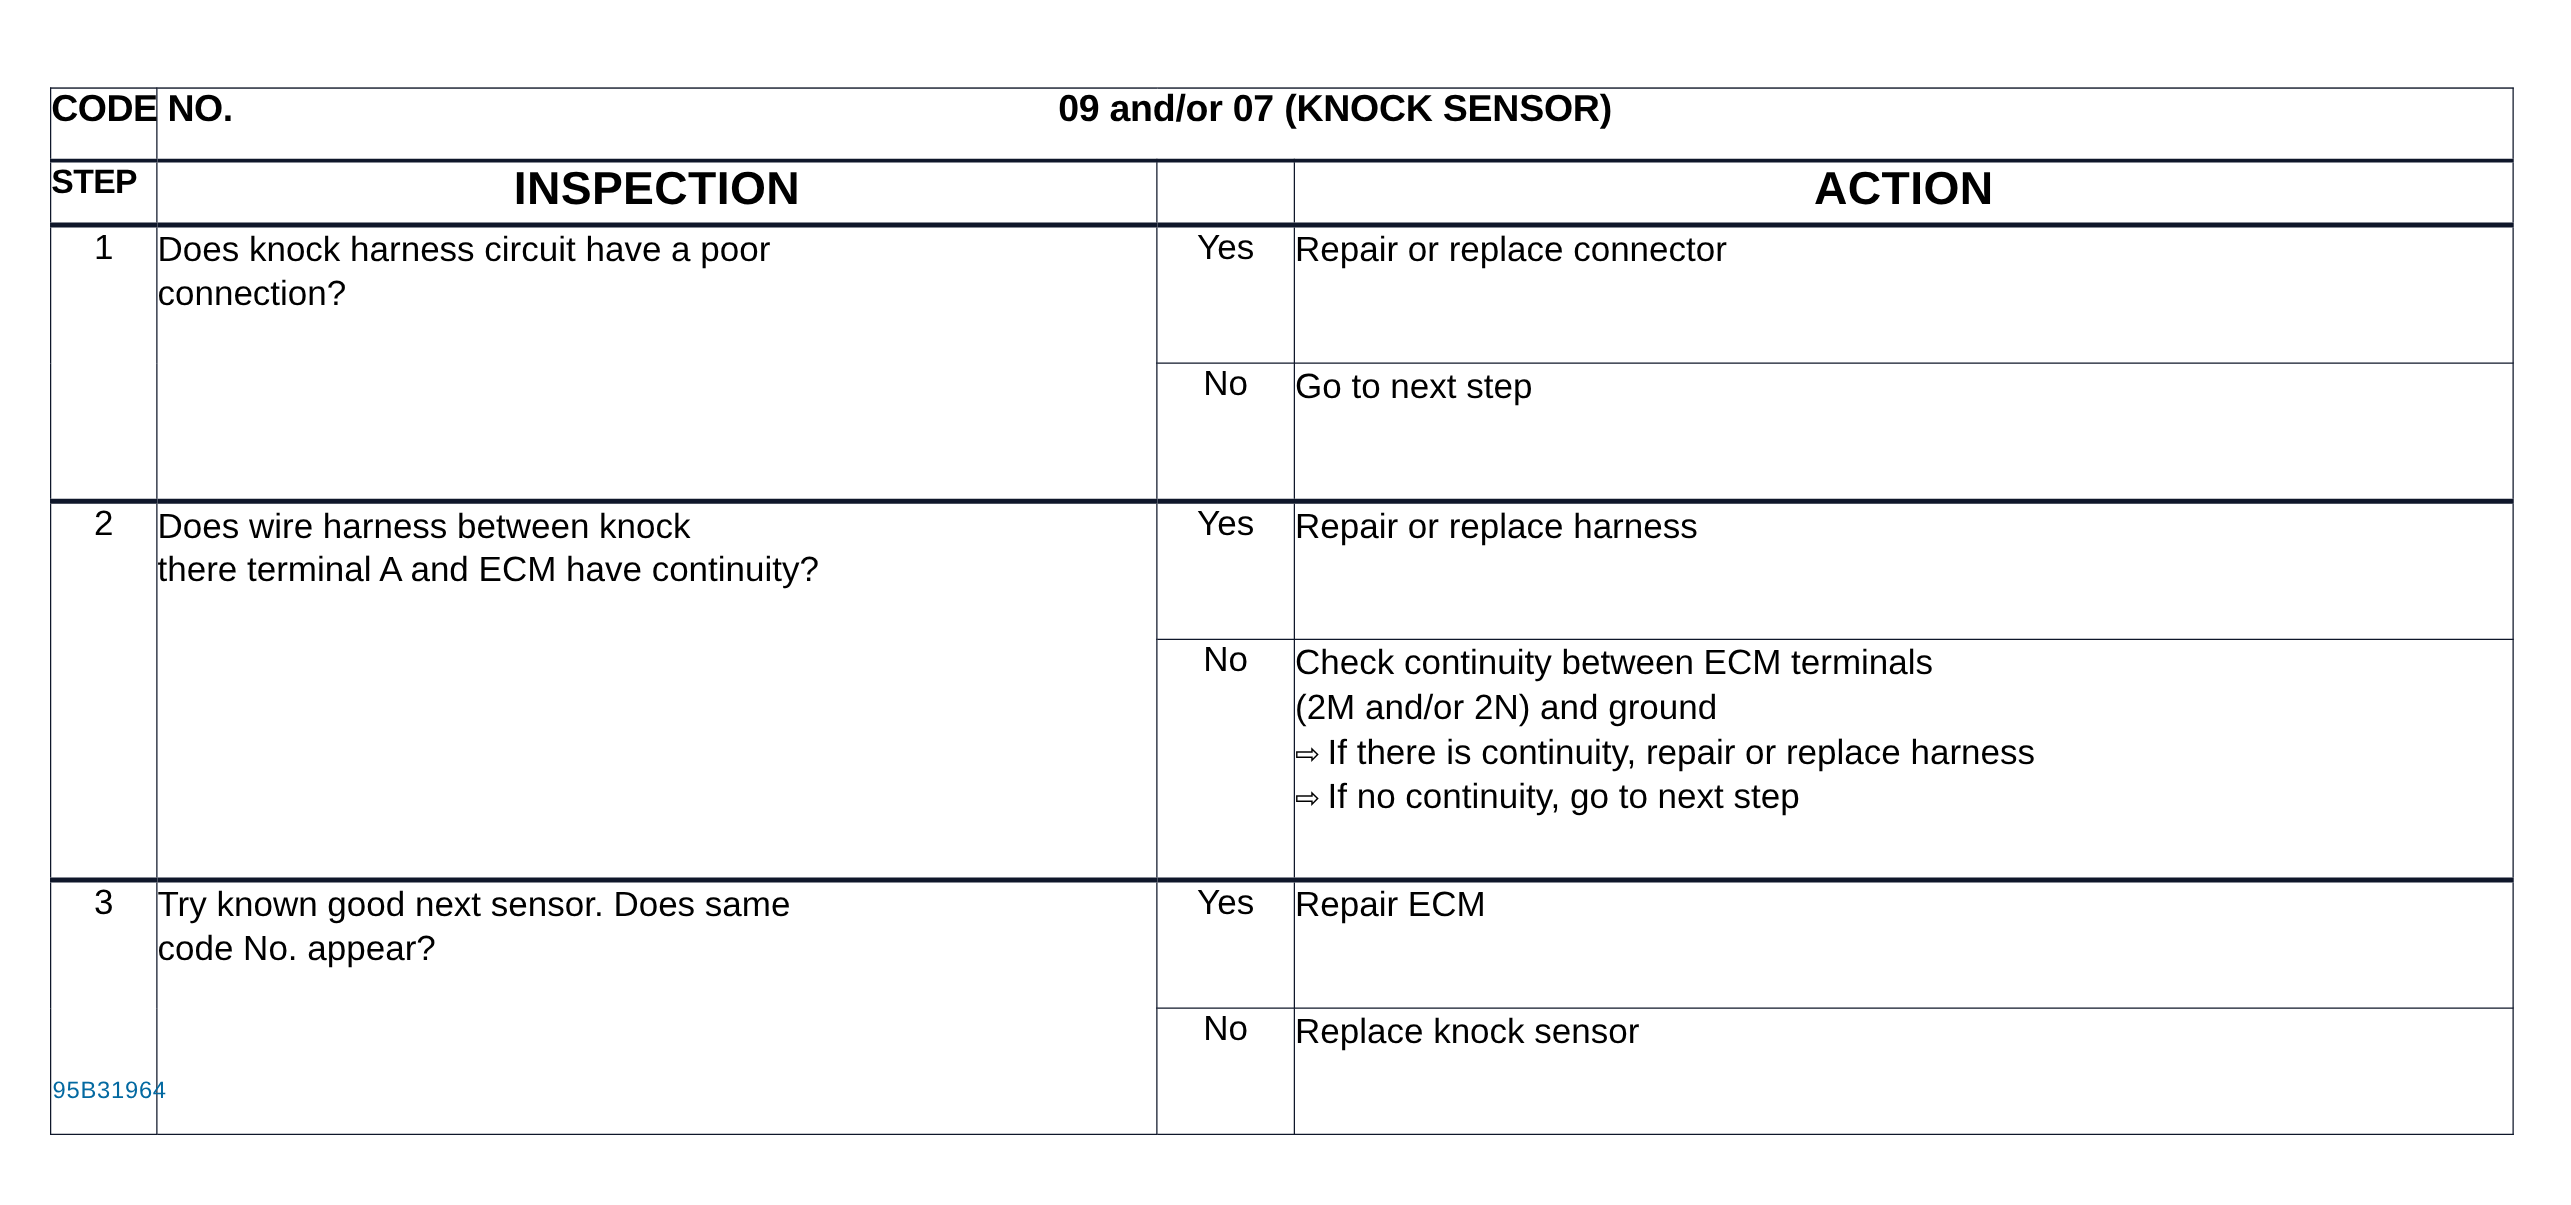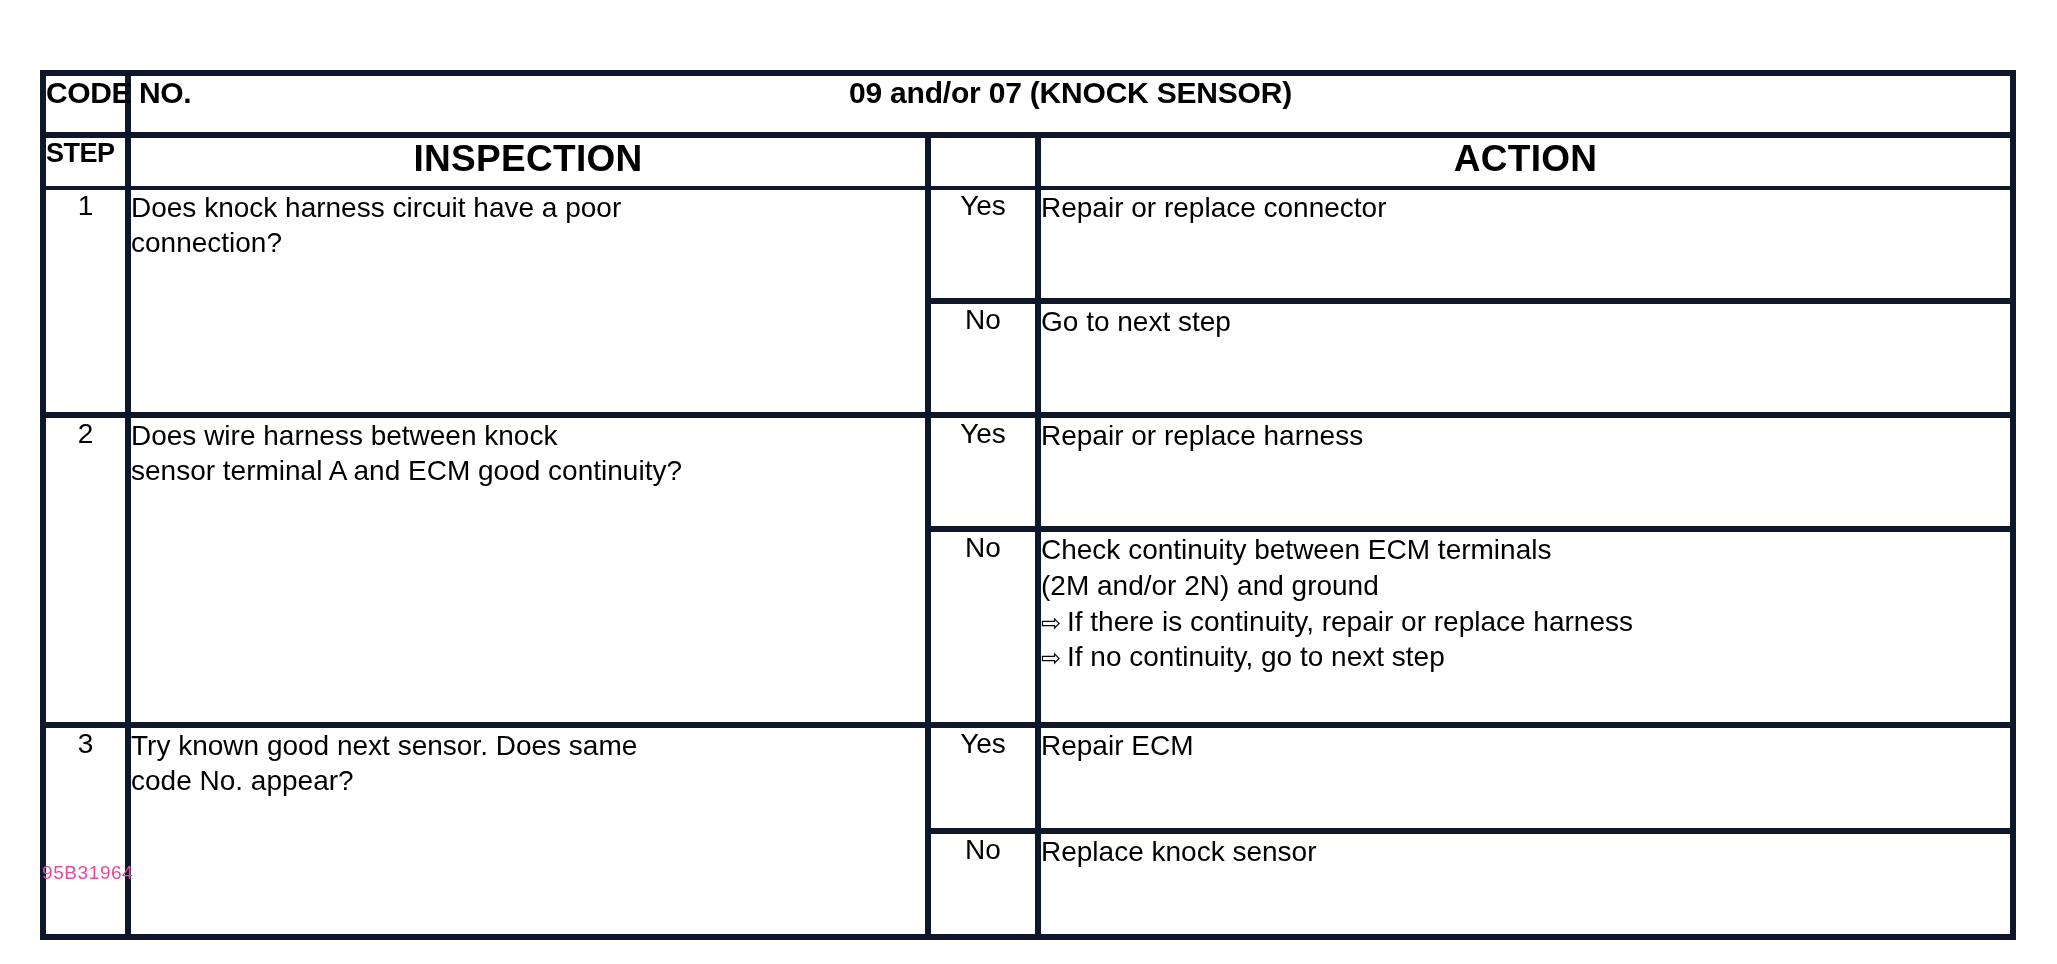--- a/index.html
+++ b/index.html
@@ -28,21 +28,21 @@
     position: absolute;
     left: 40px;
     top: 70px;
     width: 1970px;
     border-collapse: collapse;
     table-layout: fixed;
     background: #ffffff;
   }
 
   .dtc-table td {
-    border: 6px solid #0f172a;
+    border: 1px solid #0f172a;
     padding: 0;
     vertical-align: top;
     background: #ffffff;
   }
 
   
   .dtc-table {
     outline: none;
   }
   .frame {
@@ -142,21 +142,21 @@
   .step-top > td { border-top-width: 4px; }
 
   
   .footer-code {
     position: absolute;
     left: 42px;
     top: 862px;
     font-size: 19px;
     font-family: "Liberation Sans", sans-serif;
     letter-spacing: 0.6px;
-    color: #ec4899;
+    color: #0369a1;
   }
 </style>
 </head>
 <body>
 
 <div class="page">
 
   <div class="frame"></div>
 
   <table class="dtc-table">
@@ -195,21 +195,21 @@
         <td class="yn-cell" style="height:108px;">No</td>
         <td class="act-cell">
           <span class="act-line">Go to next step</span>
         </td>
       </tr>
 
       <tr class="step-top">
         <td rowspan="2" class="step-cell">2</td>
         <td rowspan="2" class="insp-cell">
           <span>Does wire harness between knock</span><br>
-          <span>sensor terminal A and ECM good continuity?</span>
+          <span>there terminal A and ECM have continuity?</span>
         </td>
         <td class="yn-cell" style="height:108px;">Yes</td>
         <td class="act-cell">
           <span class="act-line">Repair or replace harness</span>
         </td>
       </tr>
       <tr>
         <td class="yn-cell" style="height:190px;">No</td>
         <td class="act-cell">
           <span class="act-line">Check continuity between ECM terminals</span>

